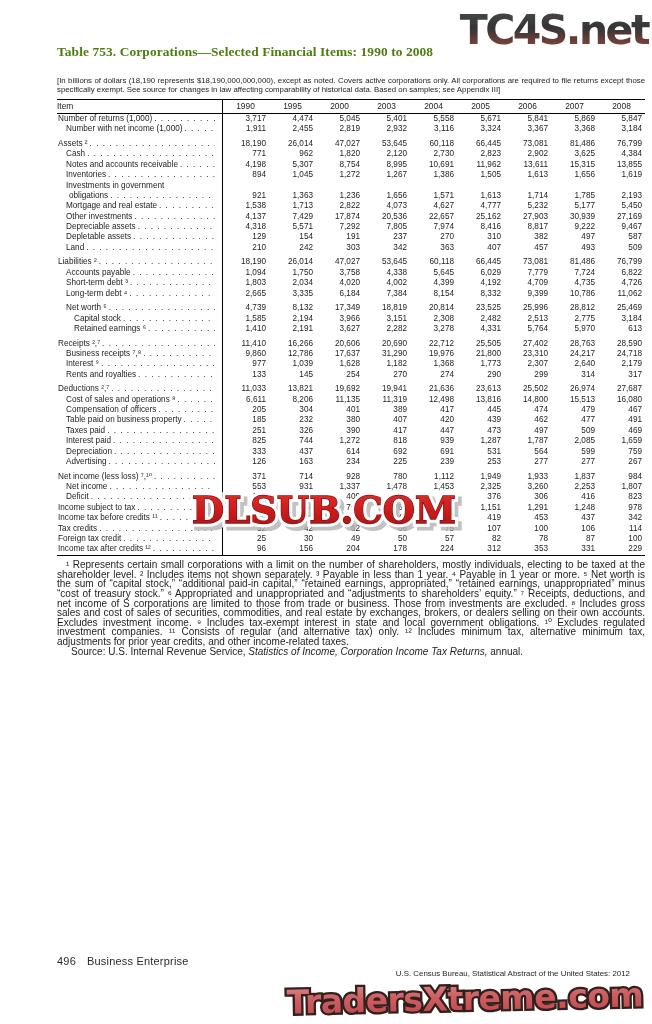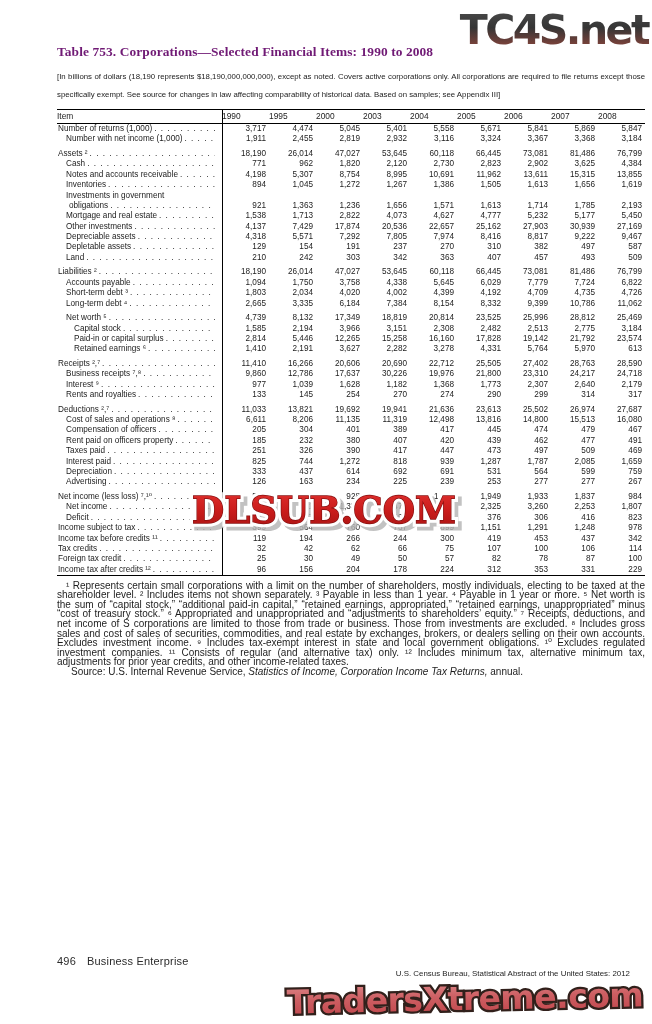--- a/index.html
+++ b/index.html
@@ -1,29 +1,29 @@
 <!DOCTYPE html>
 <html><head>
 <meta charset="utf-8">
 <style>
   html,body{margin:0;padding:0;background:#888;}
   .page{position:relative;width:652px;height:1024px;background:#ffffff;overflow:hidden;
         font-family:"Liberation Sans","DejaVu Sans",sans-serif;color:#1c1c1c;margin:0 auto;}
   .content{position:absolute;left:57px;top:44px;width:588px;}
   .title{font-family:"Liberation Serif","DejaVu Serif",serif;font-size:13.4px;font-weight:bold;
-         color:#701a75;margin:0 0 4px;letter-spacing:.1px;white-space:nowrap;}
-  .subtitle{font-size:7.8px;line-height:18px;margin:8px 0 5px;color:#222;text-align:justify;}
+         color:#4d7c0f;margin:0 0 4px;letter-spacing:.1px;white-space:nowrap;}
+  .subtitle{font-size:7.8px;line-height:9px;margin:16px 0 5px;color:#222;text-align:justify;}
   .table{position:relative;border-top:1.6px solid #000;border-bottom:1.6px solid #000;}
   .vline{position:absolute;left:165px;top:0;bottom:0;width:1px;background:#000;}
   .trow{display:grid;grid-template-columns:165px repeat(9,47px);height:10.4px;line-height:10.4px;font-size:8.2px;}
   .thead{height:13px;line-height:13px;font-size:8.4px;border-bottom:1px solid #000;}
   .gap{margin-top:4.2px;}
   .c{overflow:hidden;}
   .item-h{text-align:left;}
-  .yh{}
+  .yh{text-align:center;}
   .num{text-align:right;padding-right:3px;font-variant-numeric:tabular-nums;}
   .lab{display:flex;white-space:nowrap;padding-right:7px;}
   .lt{flex:none;}
   .dots{flex:1 1 auto;overflow:hidden;white-space:nowrap;padding-left:2px;}
   .dots::after{content:" . . . . . . . . . . . . . . . . . . . . . . . . . . . . . . . . . . . . . . . . . . . . . .";letter-spacing:1px;}
   .ind-0{padding-left:1px}.ind-1{padding-left:9px}.ind-1-5{padding-left:12px}.ind-2{padding-left:17px}
   .fnotes{font-size:10px;line-height:9.6px;text-align:justify;margin:4.5px 0 0;text-indent:9px;color:#1d1d1d;}
   .source{font-size:10px;line-height:9.6px;margin:0;padding-left:14px;color:#1d1d1d;}
   .footer-left{position:absolute;left:57px;top:955px;font-size:11px;font-weight:400;color:#2b2b2b;letter-spacing:.2px;}
   .pg{margin-right:11px;}
@@ -350,35 +350,20 @@
             <div class="c num">3,966</div>
             <div class="c num">3,151</div>
             <div class="c num">2,308</div>
             <div class="c num">2,482</div>
             <div class="c num">2,513</div>
             <div class="c num">2,775</div>
             <div class="c num">3,184</div>
           </div>
           <div class="trow">
             <div class="c lab ind-2">
-              <span class="lt">Paid-in or capital surplus</span>
-              <span class="dots"></span>
-            </div>
-            <div class="c num">2,814</div>
-            <div class="c num">5,446</div>
-            <div class="c num">12,265</div>
-            <div class="c num">15,258</div>
-            <div class="c num">16,160</div>
-            <div class="c num">17,828</div>
-            <div class="c num">19,142</div>
-            <div class="c num">21,792</div>
-            <div class="c num">23,574</div>
-          </div>
-          <div class="trow">
-            <div class="c lab ind-2">
               <span class="lt">Retained earnings ⁶</span>
               <span class="dots"></span>
             </div>
             <div class="c num">1,410</div>
             <div class="c num">2,191</div>
             <div class="c num">3,627</div>
             <div class="c num">2,282</div>
             <div class="c num">3,278</div>
             <div class="c num">4,331</div>
             <div class="c num">5,764</div>
@@ -401,21 +386,21 @@
             <div class="c num">28,590</div>
           </div>
           <div class="trow">
             <div class="c lab ind-1">
               <span class="lt">Business receipts ⁷,⁸</span>
               <span class="dots"></span>
             </div>
             <div class="c num">9,860</div>
             <div class="c num">12,786</div>
             <div class="c num">17,637</div>
-            <div class="c num">30,226</div>
+            <div class="c num">31,290</div>
             <div class="c num">19,976</div>
             <div class="c num">21,800</div>
             <div class="c num">23,310</div>
             <div class="c num">24,217</div>
             <div class="c num">24,718</div>
           </div>
           <div class="trow">
             <div class="c lab ind-1">
               <span class="lt">Interest ⁹</span>
               <span class="dots"></span>
@@ -485,21 +470,21 @@
             <div class="c num">401</div>
             <div class="c num">389</div>
             <div class="c num">417</div>
             <div class="c num">445</div>
             <div class="c num">474</div>
             <div class="c num">479</div>
             <div class="c num">467</div>
           </div>
           <div class="trow">
             <div class="c lab ind-1">
-              <span class="lt">Rent paid on officers property</span>
+              <span class="lt">Table paid on business property</span>
               <span class="dots"></span>
             </div>
             <div class="c num">185</div>
             <div class="c num">232</div>
             <div class="c num">380</div>
             <div class="c num">407</div>
             <div class="c num">420</div>
             <div class="c num">439</div>
             <div class="c num">462</div>
             <div class="c num">477</div>
@@ -563,21 +548,21 @@
             <div class="c num">253</div>
             <div class="c num">277</div>
             <div class="c num">277</div>
             <div class="c num">267</div>
           </div>
           <div class="trow gap">
             <div class="c lab ind-0">
               <span class="lt">Net income (less loss) ⁷,¹⁰</span>
               <span class="dots"></span>
             </div>
-            <div class="c num">569</div>
+            <div class="c num">371</div>
             <div class="c num">714</div>
             <div class="c num">928</div>
             <div class="c num">780</div>
             <div class="c num">1,112</div>
             <div class="c num">1,949</div>
             <div class="c num">1,933</div>
             <div class="c num">1,837</div>
             <div class="c num">984</div>
           </div>
           <div class="trow">

